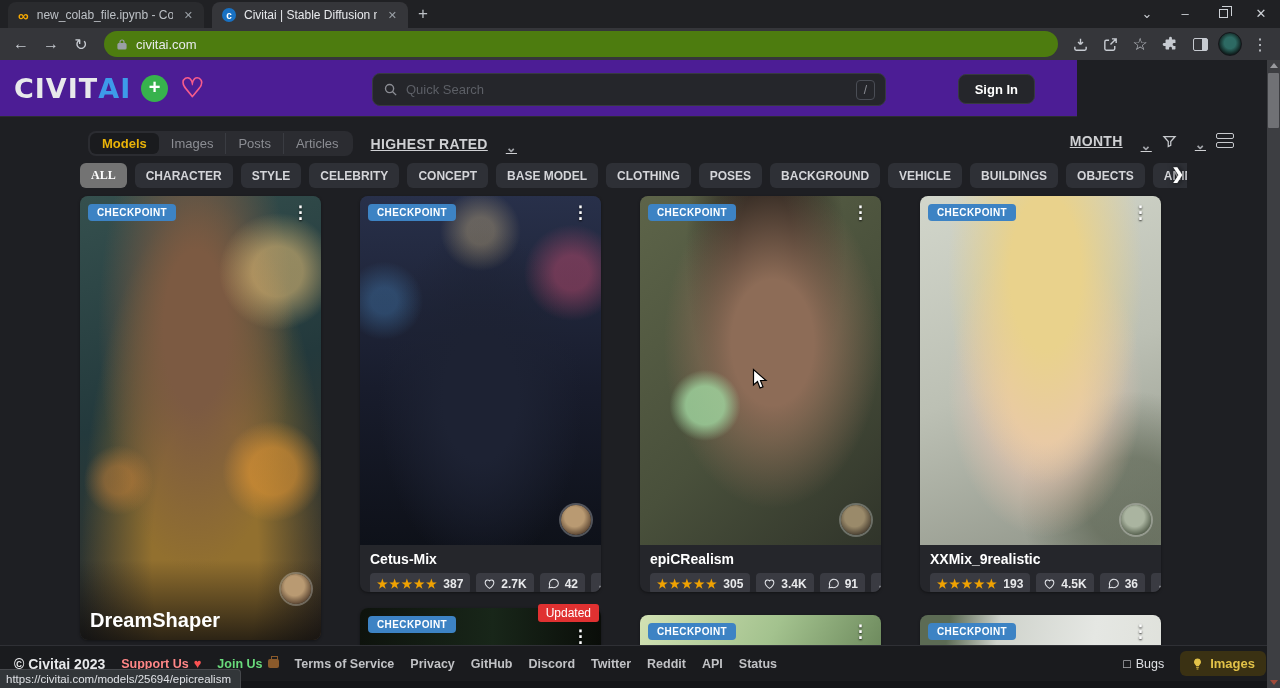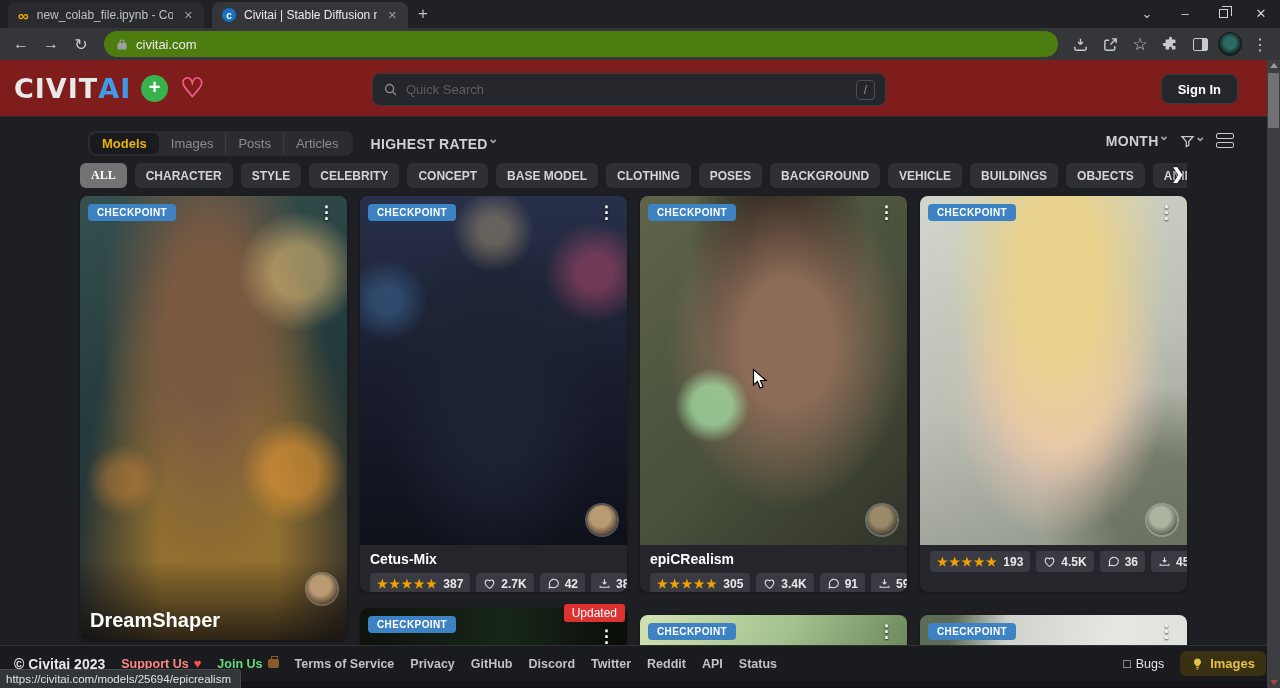--- a/index.html
+++ b/index.html
@@ -36,22 +36,22 @@
   .addressbar input { background:transparent; border:none; outline:none; color:#e8eaed;
     font-size:13px; font-family:"Liberation Sans", sans-serif; width:400px; }
   .tool-icons { display:flex; align-items:center; gap:6px; }
   .tico { width:24px; height:24px; display:flex; align-items:center; justify-content:center; color:#c7cbd1; }
   .panel-glyph { width:15px; height:13px; border:1.5px solid #c7cbd1; border-radius:2px; position:relative; }
   .panel-glyph::after { content:""; position:absolute; right:0; top:0; width:5px; height:100%; background:#c7cbd1; }
   .chrome-avatar { width:24px; height:24px; border-radius:50%;
     background:radial-gradient(circle at 50% 45%, #2d6a63 0 35%, #10211f 70%); border:1px solid #15161a; }
 
   
-  .site-header { position:absolute; left:0; top:60px; width:1280px; height:57px;
-    background:#7f1d1d; border-bottom:1px solid #2c2d33; display:flex; align-items:center; padding:0 14px; }
+  .site-header { position:absolute; left:0; top:60px; width:1077px; height:57px;
+    background:#4c1d95; border-bottom:1px solid #2c2d33; display:flex; align-items:center; padding:0 14px; }
   .logo { display:flex; align-items:center; font-weight:bold; font-size:27px; letter-spacing:1px;
     font-family:"DejaVu Sans", sans-serif; }
   .logo .p1 { color:#e8e9eb; } .logo .p2 { color:#3d9be9; }
   .plus-btn { width:27px; height:27px; border-radius:50%; background:#37b24d; color:#fff;
     display:flex; align-items:center; justify-content:center; font-size:20px; font-weight:bold;
     margin-left:10px; line-height:1; padding-bottom:2px; }
   .heart-btn { color:#f75c8c; font-size:27px; margin-left:12px; font-weight:bold; line-height:1; }
   .searchbox { position:absolute; left:372px; top:13px; width:514px; height:33px;
     background:#25262b; border:1px solid #373a40; border-radius:8px;
     display:flex; align-items:center; padding:0 10px; gap:8px; }
@@ -63,38 +63,38 @@
   .signin { position:absolute; right:42px; top:14px; height:30px; padding:8px 16px;
     background:#25262b; border:1px solid #373a40; border-radius:8px; color:#fff;
     font-size:13px; font-weight:bold; display:flex; align-items:center; }
 
   
   .controls { position:absolute; left:88px; top:131px; display:flex; align-items:center; gap:18px; }
   .seg { display:flex; align-items:center; background:#2b2c31; border-radius:8px; padding:2px; }
   .seg .item { padding:3px 12px; font-size:13px; color:#8b8d93; border-right:1px solid #3a3c42; }
   .seg .item:last-child { border-right:none; }
   .seg .item.active { background:#1a1b1e; color:#eab308; font-weight:bold; border-radius:6px; border-right:none; }
-  .sort { display:flex; align-items:flex-start; gap:0; color:#cfd0d3; font-weight:bold;
-    font-size:14px; letter-spacing:.3px; }
+  .sort { display:flex; align-items:flex-end; gap:18px; color:#cfd0d3; font-weight:bold;
+    font-size:14px; letter-spacing:.3px;text-decoration:underline; }
   .chev { font-size:13px; color:#a3a5aa; line-height:0.5; }
   .right-controls { position:absolute; right:46px; top:133px; display:flex; align-items:center; gap:10px; }
   .layout-glyph { width:18px; height:16px; display:flex; flex-direction:column; gap:3px; }
   .layout-glyph i { display:block; height:6px; border:1.5px solid #c7c9cd; border-radius:2px; }
 
   .chips { position:absolute; left:80px; top:163px; width:1107px; height:25px;
     display:flex; gap:8px; overflow:hidden; }
   .chip { flex:0 0 auto; height:25px; padding:0 11px; display:flex; align-items:center;
     background:#2e3036; border-radius:6px; color:#d4d5d9; font-size:12px; font-weight:bold; }
   .chip.active { background:#737373; color:#fff;font-family:Liberation Serif, serif; }
   .chips-arrow { position:absolute; right:96px; top:165px; color:#fff; font-size:15px;
     font-weight:bold; z-index:3; text-shadow:0 0 6px #000; }
 
   
   .grid { position:absolute; left:80px; top:196px; width:1107px; height:460px; }
-  .card { position:absolute; width:267px; border-radius:8px; overflow:hidden; background:#25262b;
+  .card { position:absolute; width:241px; border-radius:8px; overflow:hidden; background:#25262b;
     box-shadow:0 1px 3px rgba(0,0,0,.4); }
   .card-img { position:relative; width:100%; }
   .badge { position:absolute; left:8px; top:8px; background:#3d83c4; color:#fff;
     font-size:10px; font-weight:bold; letter-spacing:.4px; padding:3px 9px; border-radius:4px; }
   .kebab { position:absolute; right:6px; top:4px; color:#fff; font-size:17px; font-weight:bold;
     text-shadow:0 1px 2px rgba(0,0,0,.8); padding:2px 6px; }
   .avatar { position:absolute; right:10px; bottom:10px; width:30px; height:30px; border-radius:50%;
     box-shadow:0 0 0 2px rgba(255,255,255,.28);
     background:radial-gradient(circle at 45% 40%, #b99a72 0 40%, #5c4633 75%); }
   .card-info { padding:6px 10px 8px; }
@@ -388,20 +388,21 @@
       </div>
     </div>
 
     <div class="card" style="left:840px; top:0; height:396px;">
       <div class="card-img img-xxmix">
         <span class="badge">CHECKPOINT</span>
         <span class="kebab">⋮</span>
         <span class="avatar" style="background:radial-gradient(circle at 45% 40%, #aab4a0 0 40%, #56604e 75%);"></span>
       </div>
       <div class="card-info">
+        <div class="card-title">XXMix_9realistic</div>
         <div class="stats">
           <span class="pill">
             <span class="stars">★★★★★</span>
             <b>193</b>
             </span>
           <span class="rpills">
             <span class="pill">
               <svg width="13" height="13" viewBox="0 0 24 24" fill="none" stroke-width="2">
                   <path d="M12 21s-8-5.3-8-11a4.5 4.5 0 0 1 8-2.8A4.5 4.5 0 0 1 20 10c0 5.7-8 11-8 11z"></path>
                 </svg>

